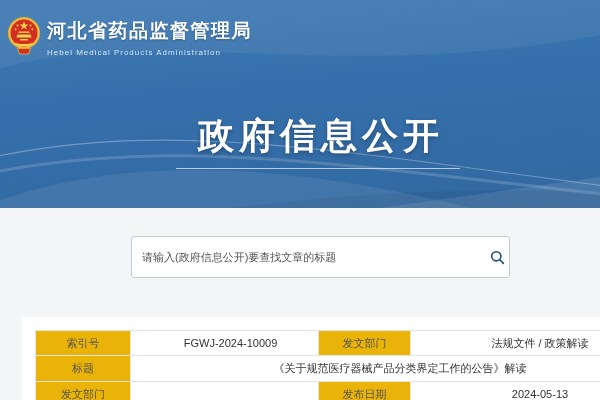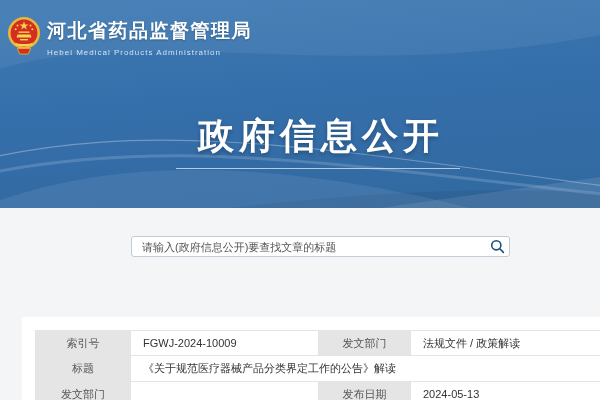--- a/index.html
+++ b/index.html
@@ -33,21 +33,21 @@
     color:#ffffff; font-size:36px; font-weight:bold; letter-spacing:5px;
     text-shadow:0 2px 4px rgba(0,0,0,0.28); white-space:nowrap;
   }
   .banner-underline {
     position:absolute; left:176px; top:168px; width:284px; height:1px;
     background:rgba(255,255,255,0.65);
   }
 
   
   .search-box {
-    position:absolute; left:131px; top:236px; width:379px; height:21px;
+    position:absolute; left:131px; top:236px; width:379px; height:42px;
     background:#ffffff; border:1px solid #c2ccd6; border-radius:3px;
     display:flex; align-items:center;
   }
   .search-box input {
     flex:1; border:none; outline:none; background:transparent;
     font-family:inherit; font-size:11px; color:#333; padding:0 10px; height:100%;
   }
   .search-box input::placeholder { color:#555; opacity:1; }
   .search-icon-btn {
     width:24px; height:100%; display:flex; align-items:center; justify-content:center;
@@ -69,23 +69,23 @@
   table.doc-table {
     position:absolute; left:13px; top:13px;
     border-collapse:collapse; table-layout:fixed; width:622px;
     font-size:11px;
   }
   .doc-table th, .doc-table td {
     border:1px solid #e4e4e4; height:25px; font-weight:normal;
     overflow:hidden; white-space:nowrap;
   }
   .doc-table th {
-    background:#e5e5e5; color:#555; text-align:center; width:95px;
+    background:#eab308; color:#555; text-align:center; width:95px;
   }
-  .doc-table td { color:#333; text-align:left; padding-left:12px; }
+  .doc-table td { color:#333; text-align:center; padding-left:12px; }
   .doc-table tr.row-title td { height:26px; }
 </style>
 </head>
 <body>
 
 <div class="page">
 
   <div class="hero">
     <svg class="waves" width="600" height="208" viewBox="0 0 600 208">
       <path d="M -20 75 C 150 15 340 95 650 25 L 650 -20 L -20 -20 Z" fill="rgba(255,255,255,0.06)"></path>

